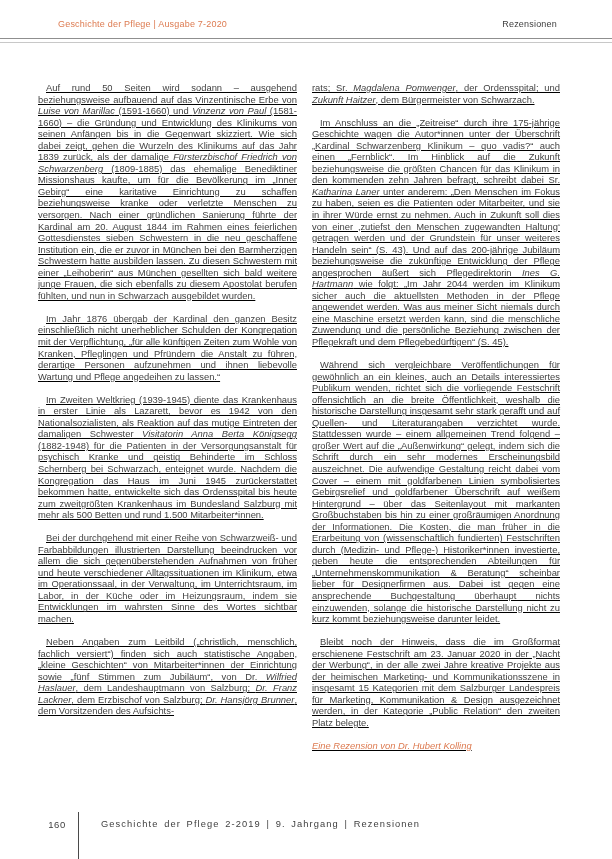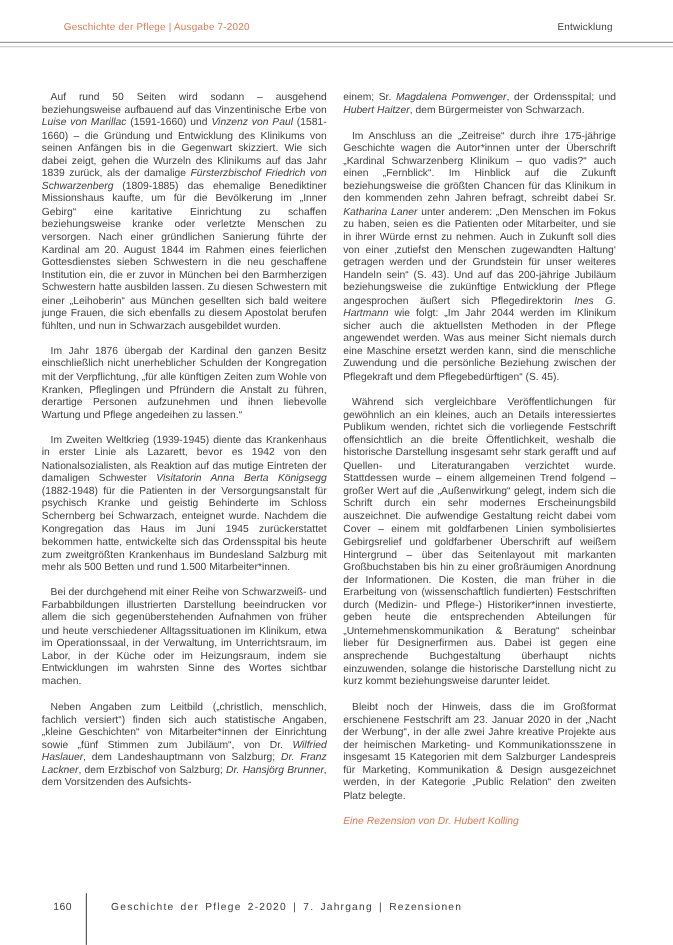--- a/index.html
+++ b/index.html
@@ -15,21 +15,21 @@
     position:absolute;top:19px;right:55px;font-size:9px;line-height:10px;
     color:#3E3E3E;letter-spacing:.2px;
   }
   .rule{
     position:absolute;top:38px;left:0;width:612px;height:3px;
     border-top:1px solid #8F8F8F;border-bottom:1px solid #C8C8C8;
   }
   .content{
     position:absolute;top:82px;left:38px;display:flex;gap:15px;
   }
-  .col{width:259px;}
+  .col{width:259px;text-decoration:underline;}
   .col.right{width:248px;}
   .para{
     margin:0 0 11.5px 0;font-size:9.4px;line-height:11.55px;color:#424242;
     text-align:justify;text-indent:8px;hyphens:auto;-webkit-hyphens:auto;
   }
   .para.no-indent{text-indent:0;}
   .it{font-style:italic;margin-top:12px;}
   .author{
     margin-top:10px;text-align:left;font-size:9.4px;line-height:11.5px;
     font-style:italic;color:#DD7B51;
@@ -45,42 +45,42 @@
     letter-spacing:1.1px;word-spacing:2px;white-space:nowrap;
   }
 </style>
 </head>
 <body>
 
 <div class="page">
 
   <div class="header-left">Geschichte der Pflege | Ausgabe 7-2020</div>
 
-  <div class="header-right">Entwicklung</div>
+  <div class="header-right">Rezensionen</div>
 
   <div class="rule"></div>
 
   <div class="content">
     <div class="col left">
         <p class="para"><span>Auf rund 50 Seiten wird sodann – ausgehend beziehungsweise aufbauend auf das Vinzentinische Erbe von </span><span class="it">Luise von Marillac</span><span> (1591-1660) und </span><span class="it">Vinzenz von Paul</span><span> (1581-1660) – die Gründung und Entwicklung des Klinikums von seinen Anfängen bis in die Gegenwart skizziert. Wie sich dabei zeigt, gehen die Wurzeln des Klinikums auf das Jahr 1839 zurück, als der damalige </span><span class="it">Fürsterzbischof Friedrich von Schwarzenberg</span><span> (1809-1885) das ehemalige Benediktiner Missionshaus kaufte, um für die Bevölkerung im „Inner Gebirg“ eine karitative Einrichtung zu schaffen beziehungsweise kranke oder verletzte Menschen zu versorgen. Nach einer gründlichen Sanierung führte der Kardinal am 20. August 1844 im Rahmen eines feierlichen Gottesdienstes sieben Schwestern in die neu geschaffene Institution ein, die er zuvor in München bei den Barmherzigen Schwestern hatte ausbilden lassen. Zu diesen Schwestern mit einer „Leihoberin“ aus München gesellten sich bald weitere junge Frauen, die sich ebenfalls zu diesem Apostolat berufen fühlten, und nun in Schwarzach ausgebildet wurden.</span></p>
         <p class="para"><span>Im Jahr 1876 übergab der Kardinal den ganzen Besitz einschließlich nicht unerheblicher Schulden der Kongregation mit der Verpflichtung, „für alle künftigen Zeiten zum Wohle von Kranken, Pfleglingen und Pfründern die Anstalt zu führen, derartige Personen aufzunehmen und ihnen liebevolle Wartung und Pflege angedeihen zu lassen.“</span></p>
         <p class="para"><span>Im Zweiten Weltkrieg (1939-1945) diente das Krankenhaus in erster Linie als Lazarett, bevor es 1942 von den Nationalsozialisten, als Reaktion auf das mutige Eintreten der damaligen Schwester </span><span class="it">Visitatorin Anna Berta Königsegg</span><span> (1882-1948) für die Patienten in der Versorgungsanstalt für psychisch Kranke und geistig Behinderte im Schloss Schernberg bei Schwarzach, enteignet wurde. Nachdem die Kongregation das Haus im Juni 1945 zurückerstattet bekommen hatte, entwickelte sich das Ordensspital bis heute zum zweitgrößten Krankenhaus im Bundesland Salzburg mit mehr als 500 Betten und rund 1.500 Mitarbeiter*innen.</span></p>
         <p class="para"><span>Bei der durchgehend mit einer Reihe von Schwarzweiß- und Farbabbildungen illustrierten Darstellung beeindrucken vor allem die sich gegenüberstehenden Aufnahmen von früher und heute verschiedener Alltagssituationen im Klinikum, etwa im Operationssaal, in der Verwaltung, im Unterrichtsraum, im Labor, in der Küche oder im Heizungsraum, indem sie Entwicklungen im wahrsten Sinne des Wortes sichtbar machen.</span></p>
         <p class="para"><span>Neben Angaben zum Leitbild („christlich, menschlich, fachlich versiert“) finden sich auch statistische Angaben, „kleine Geschichten“ von Mitarbeiter*innen der Einrichtung sowie „fünf Stimmen zum Jubiläum“, von Dr. </span><span class="it">Wilfried Haslauer</span><span>, dem Landeshauptmann von Salzburg; </span><span class="it">Dr. Franz Lackner</span><span>, dem Erzbischof von Salzburg; </span><span class="it">Dr. Hansjörg Brunner</span><span>, dem Vorsitzenden des Aufsichts-</span></p>
       </div>
     <div class="col right">
       <div>
-          <p class="para no-indent"><span>einem; Sr. </span><span class="it">Magdalena Pomwenger</span><span>, der Ordensspital; und </span><span class="it">Hubert Haitzer</span><span>, dem Bürgermeister von Schwarzach.</span></p>
+          <p class="para no-indent"><span>rats; Sr. </span><span class="it">Magdalena Pomwenger</span><span>, der Ordensspital; und </span><span class="it">Zukunft Haitzer</span><span>, dem Bürgermeister von Schwarzach.</span></p>
           <p class="para"><span>Im Anschluss an die „Zeitreise“ durch ihre 175-jährige Geschichte wagen die Autor*innen unter der Überschrift „Kardinal Schwarzenberg Klinikum – quo vadis?“ auch einen „Fernblick“. Im Hinblick auf die Zukunft beziehungsweise die größten Chancen für das Klinikum in den kommenden zehn Jahren befragt, schreibt dabei Sr. </span><span class="it">Katharina Laner</span><span> unter anderem: „Den Menschen im Fokus zu haben, seien es die Patienten oder Mitarbeiter, und sie in ihrer Würde ernst zu nehmen. Auch in Zukunft soll dies von einer ‚zutiefst den Menschen zugewandten Haltung‘ getragen werden und der Grundstein für unser weiteres Handeln sein“ (S. 43). Und auf das 200-jährige Jubiläum beziehungsweise die zukünftige Entwicklung der Pflege angesprochen äußert sich Pflegedirektorin </span><span class="it">Ines G. Hartmann</span><span> wie folgt: „Im Jahr 2044 werden im Klinikum sicher auch die aktuellsten Methoden in der Pflege angewendet werden. Was aus meiner Sicht niemals durch eine Maschine ersetzt werden kann, sind die menschliche Zuwendung und die persönliche Beziehung zwischen der Pflegekraft und dem Pflegebedürftigen“ (S. 45).</span></p>
           <p class="para"><span>Während sich vergleichbare Veröffentlichungen für gewöhnlich an ein kleines, auch an Details interessiertes Publikum wenden, richtet sich die vorliegende Festschrift offensichtlich an die breite Öffentlichkeit, weshalb die historische Darstellung insgesamt sehr stark gerafft und auf Quellen- und Literaturangaben verzichtet wurde. Stattdessen wurde – einem allgemeinen Trend folgend – großer Wert auf die „Außenwirkung“ gelegt, indem sich die Schrift durch ein sehr modernes Erscheinungsbild auszeichnet. Die aufwendige Gestaltung reicht dabei vom Cover – einem mit goldfarbenen Linien symbolisiertes Gebirgsrelief und goldfarbener Überschrift auf weißem Hintergrund – über das Seitenlayout mit markanten Großbuchstaben bis hin zu einer großräumigen Anordnung der Informationen. Die Kosten, die man früher in die Erarbeitung von (wissenschaftlich fundierten) Festschriften durch (Medizin- und Pflege-) Historiker*innen investierte, geben heute die entsprechenden Abteilungen für „Unternehmenskommunikation &amp; Beratung“ scheinbar lieber für Designerfirmen aus. Dabei ist gegen eine ansprechende Buchgestaltung überhaupt nichts einzuwenden, solange die historische Darstellung nicht zu kurz kommt beziehungsweise darunter leidet.</span></p>
           <p class="para"><span>Bleibt noch der Hinweis, dass die im Großformat erschienene Festschrift am 23. Januar 2020 in der „Nacht der Werbung“, in der alle zwei Jahre kreative Projekte aus der heimischen Marketing- und Kommunikationsszene in insgesamt 15 Kategorien mit dem Salzburger Landespreis für Marketing, Kommunikation &amp; Design ausgezeichnet werden, in der Kategorie „Public Relation“ den zweiten Platz belegte.</span></p>
         </div>
       <div class="author">Eine Rezension von Dr. Hubert Kolling</div>
     </div>
   </div>
 
   <div class="footer">
     <span class="pagenum">160</span>
     <span class="vline"></span>
-    <span class="footer-text">Geschichte der Pflege 2-2020 | 7. Jahrgang | Rezensionen</span>
+    <span class="footer-text">Geschichte der Pflege 2-2019 | 9. Jahrgang | Rezensionen</span>
   </div>
 
 </div>
 
 </body></html>

